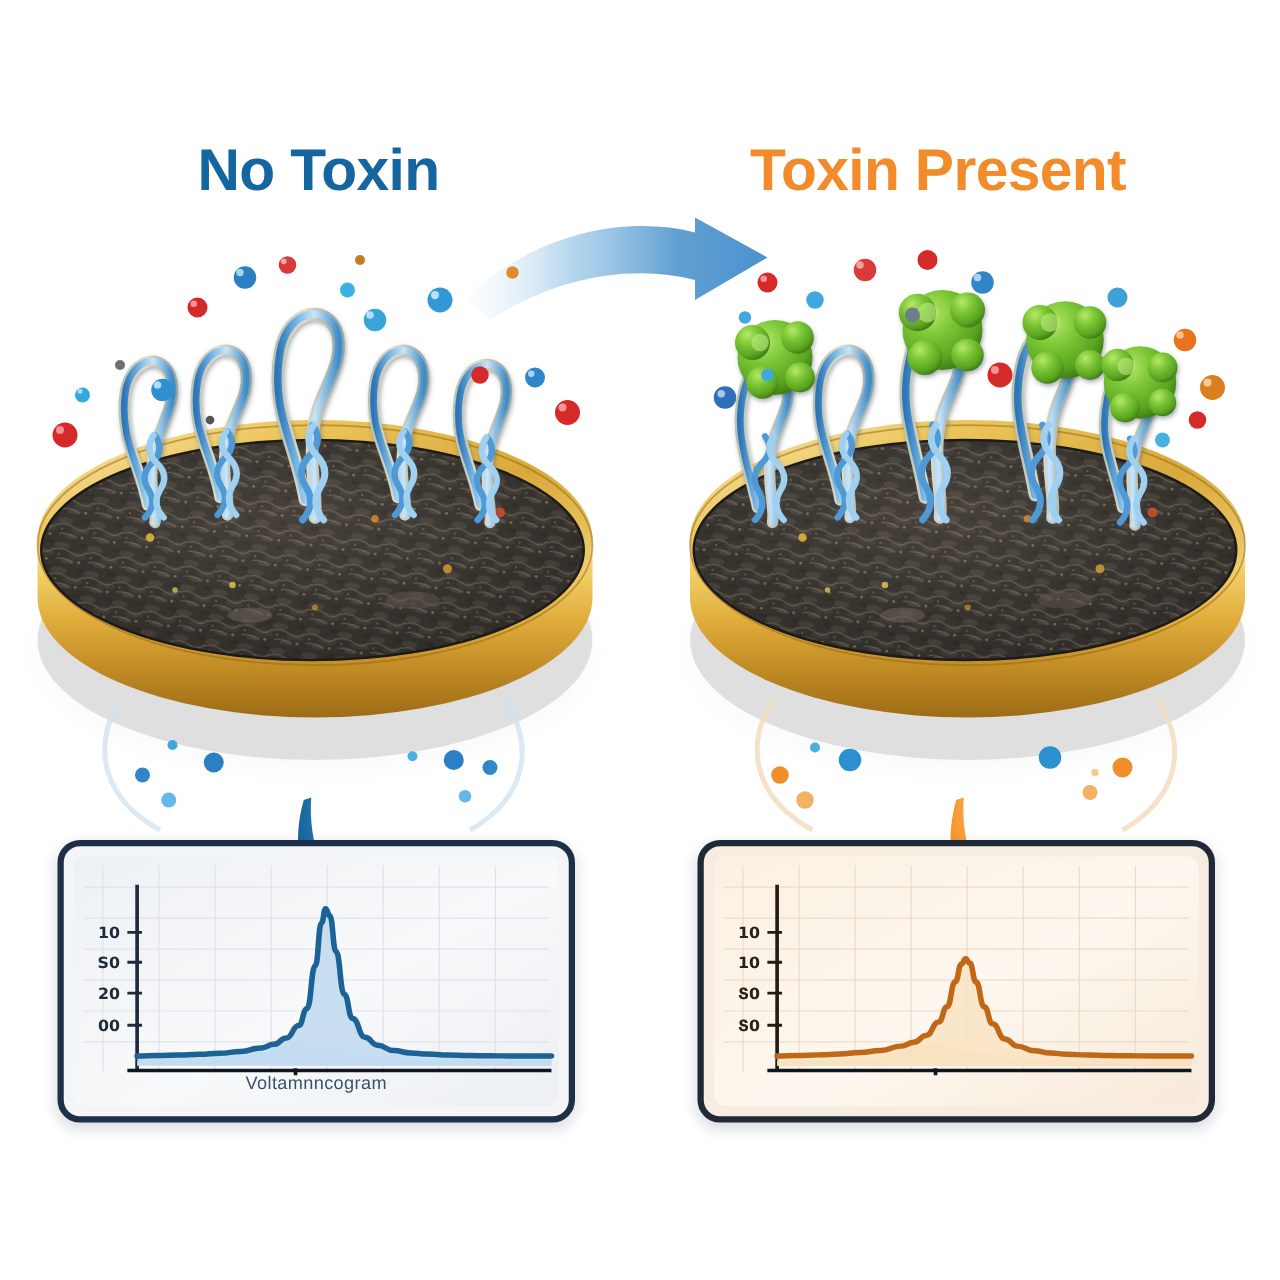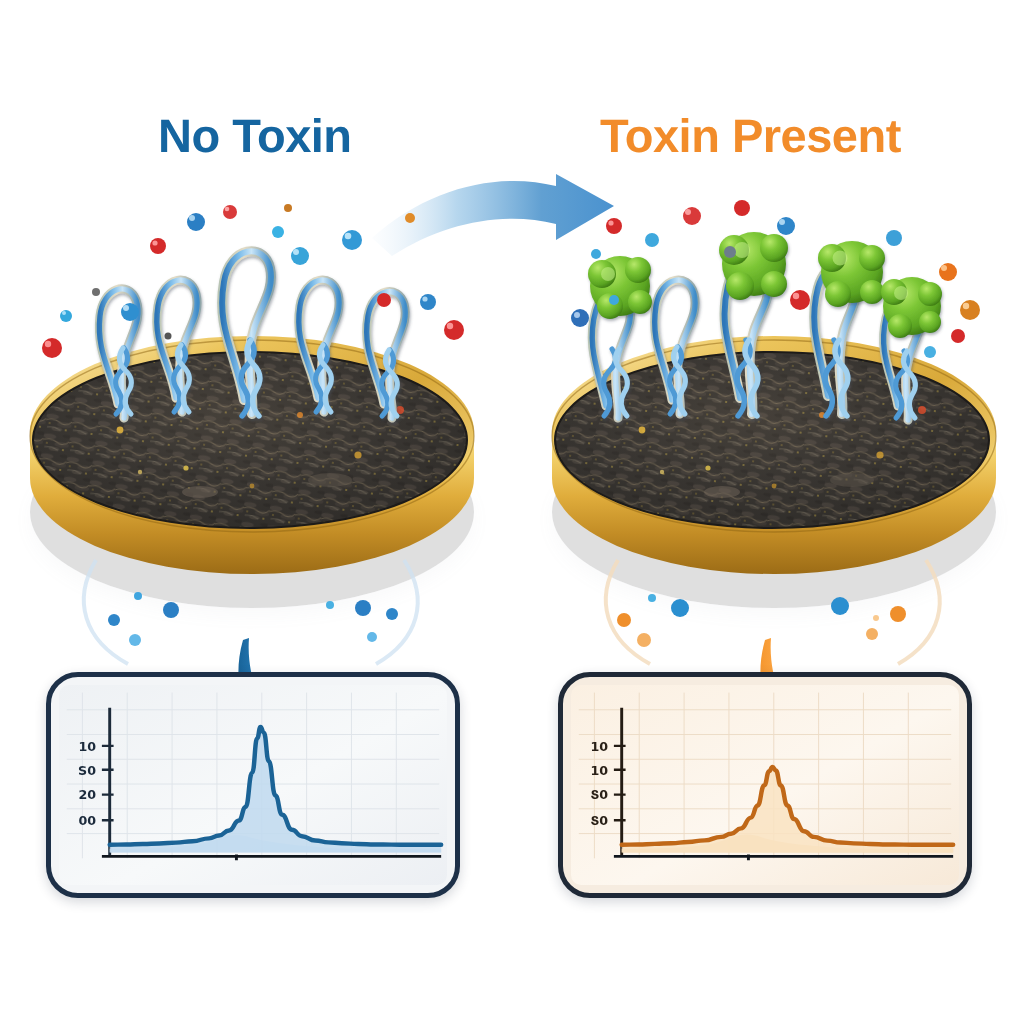--- a/index.html
+++ b/index.html
@@ -27,21 +27,21 @@
   #title-left  { left: 158px; top: 108px; color: #1565a0; }
   #title-right { left: 600px; top: 108px; color: #f28c2a; }
 
   
   .layer { position: absolute; left: 0; top: 0; width: 1024px; height: 1024px; }
   .layer-art { pointer-events: none; }
 
   
   .chart-panel {
     position: absolute;
-    border-radius: 32px;
+    border-radius: 18px;
     box-sizing: border-box;
     box-shadow: 0 4px 12px rgba(20,35,55,0.18);
   }
   #chart-panel-left {
     left: 46px; top: 672px; width: 414px; height: 226px;
     border: 5px solid #1d3048;
     background: #f3f5f7;
   }
   #chart-panel-right {
     left: 558px; top: 672px; width: 414px; height: 226px;
@@ -462,20 +462,21 @@
         <text class="axis-label axis-label-left" x="38" y="94" text-anchor="end">S0</text>
         <text class="axis-label axis-label-left" x="38" y="120" text-anchor="end">20</text>
         <text class="axis-label axis-label-left" x="38" y="147" text-anchor="end">00</text>
 
         <path d="M52 172 C 110 172, 140 170, 160 163 C 172 158, 182 156, 196 160 C 214 165, 250 170, 300 172 L392 172 L392 176 L52 176 Z" fill="#cfe0f1" opacity=".75"></path>
 
         <path id="peak-fill-left" fill="#bfd9ef" opacity=".85" d="M52.00 167.75 C60.50 167.75,60.50 167.45,69.00 167.45 C77.50 167.45,77.50 167.00,86.00 167.00 C94.50 167.00,94.50 166.40,103.00 166.40 C111.50 166.40,111.50 165.50,120.00 165.50 C128.50 165.50,128.50 164.00,137.00 164.00 C145.50 164.00,145.50 161.00,154.00 161.00 C159.10 161.00,159.10 158.00,164.20 158.00 C169.30 158.00,169.30 152.75,174.40 152.75 C179.50 152.75,179.50 142.25,184.60 142.25 C188.00 142.25,188.00 128.00,191.40 128.00 C194.80 128.00,194.80 92.00,198.20 92.00 C200.75 92.00,200.75 56.00,203.30 56.00 C205.00 56.00,205.00 44.00,206.70 44.00 C208.40 44.00,208.40 50.00,210.10 50.00 C212.65 50.00,212.65 80.00,215.20 80.00 C218.60 80.00,218.60 116.00,222.00 116.00 C225.40 116.00,225.40 136.25,228.80 136.25 C233.90 136.25,233.90 152.00,239.00 152.00 C244.10 152.00,244.10 158.75,249.20 158.75 C256.00 158.75,256.00 163.25,262.80 163.25 C269.60 163.25,269.60 165.20,276.40 165.20 C283.20 165.20,283.20 166.10,290.00 166.10 C298.50 166.10,298.50 167.00,307.00 167.00 C315.50 167.00,315.50 167.45,324.00 167.45 C332.50 167.45,332.50 167.60,341.00 167.60 C349.50 167.60,349.50 167.75,358.00 167.75 C366.50 167.75,366.50 167.75,375.00 167.75 C383.50 167.75,383.50 167.75,392.00 167.75 L392 176 L52 176 Z"></path>
 
         <path id="peak-line-left" fill="none" stroke="#1b6396" stroke-width="4.6" stroke-linejoin="round" stroke-linecap="round" d="M52.00 167.75 C60.50 167.75,60.50 167.45,69.00 167.45 C77.50 167.45,77.50 167.00,86.00 167.00 C94.50 167.00,94.50 166.40,103.00 166.40 C111.50 166.40,111.50 165.50,120.00 165.50 C128.50 165.50,128.50 164.00,137.00 164.00 C145.50 164.00,145.50 161.00,154.00 161.00 C159.10 161.00,159.10 158.00,164.20 158.00 C169.30 158.00,169.30 152.75,174.40 152.75 C179.50 152.75,179.50 142.25,184.60 142.25 C188.00 142.25,188.00 128.00,191.40 128.00 C194.80 128.00,194.80 92.00,198.20 92.00 C200.75 92.00,200.75 56.00,203.30 56.00 C205.00 56.00,205.00 44.00,206.70 44.00 C208.40 44.00,208.40 50.00,210.10 50.00 C212.65 50.00,212.65 80.00,215.20 80.00 C218.60 80.00,218.60 116.00,222.00 116.00 C225.40 116.00,225.40 136.25,228.80 136.25 C233.90 136.25,233.90 152.00,239.00 152.00 C244.10 152.00,244.10 158.75,249.20 158.75 C256.00 158.75,256.00 163.25,262.80 163.25 C269.60 163.25,269.60 165.20,276.40 165.20 C283.20 165.20,283.20 166.10,290.00 166.10 C298.50 166.10,298.50 167.00,307.00 167.00 C315.50 167.00,315.50 167.45,324.00 167.45 C332.50 167.45,332.50 167.60,341.00 167.60 C349.50 167.60,349.50 167.75,358.00 167.75 C366.50 167.75,366.50 167.75,375.00 167.75 C383.50 167.75,383.50 167.75,392.00 167.75"></path>
       </svg>
+      <div class="caption" id="caption-left">Voltamnncogram</div>
     </div>
   </div>
 
   <div class="chart-panel" id="chart-panel-right">
     <div class="chart-inner" id="chart-inner-right">
       <svg class="chart-svg" viewBox="0 0 398 210" preserveAspectRatio="none">
         <g stroke="#ecdcc6" stroke-width="1">
           <line x1="24" y1="8" x2="24" y2="182"></line>
           <line x1="70" y1="8" x2="70" y2="182"></line>
           <line x1="116" y1="8" x2="116" y2="182"></line>

